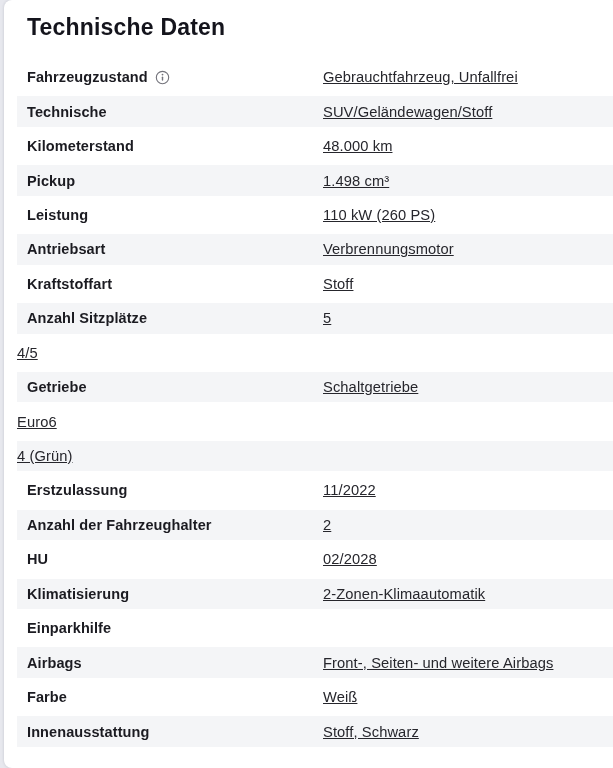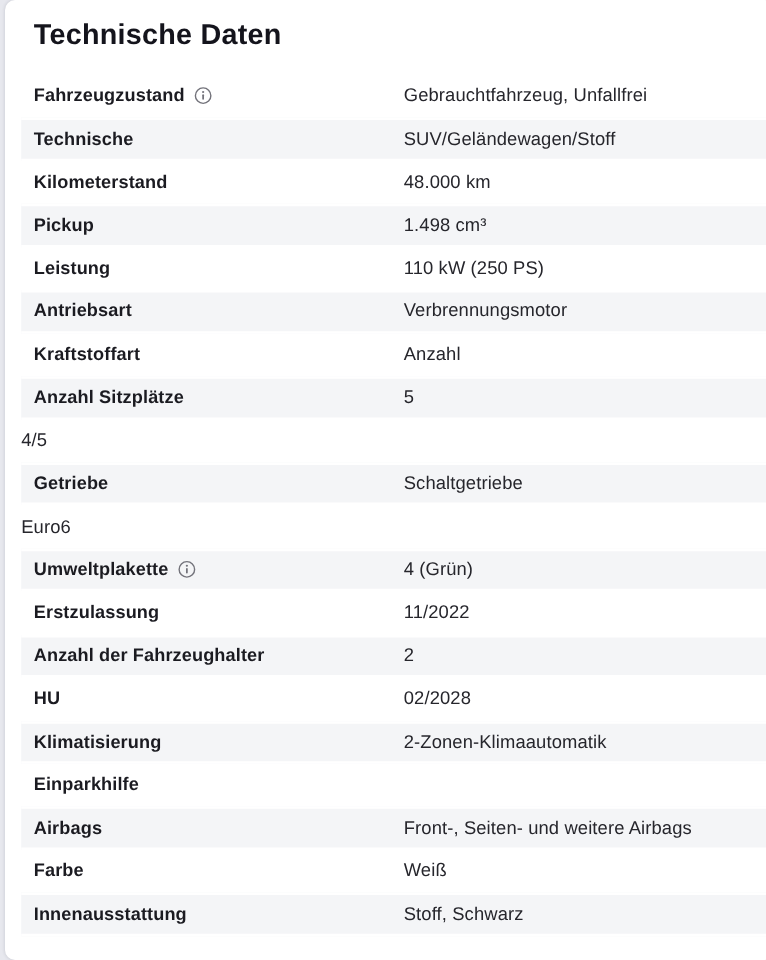--- a/index.html
+++ b/index.html
@@ -33,21 +33,21 @@
     align-items: center;
     height: 34.45px;
     border-style: solid;
     border-color: #ffffff;
     border-width: 2px 0;
     background: #ffffff;
   }
   .spec-row.striped { background: #f4f5f7; }
   .spec-label-cell {
     display: flex;
-    align-items: flex-start;
+    align-items: flex-end;
     gap: 7px;
     width: 306px;
     padding-left: 10px;
     flex: 0 0 306px;
   }
   .spec-label {
     font-size: 14.5px;
     font-weight: 700;
     color: #1b1b21;
     letter-spacing: 0.1px;
@@ -59,20 +59,21 @@
     flex: 0 0 15px;
     cursor: pointer;
   }
   .info-icon svg { width: 15px; height: 15px; display: block; }
   .spec-value {
     font-size: 14.7px;
     font-weight: 400;
     color: #26262c;
     letter-spacing: 0.1px;
     white-space: nowrap;
+    text-decoration: underline;
   }
 </style>
 </head>
 <body>
 
 <div class="card">
   <h1 class="page-title">Technische Daten</h1>
   <div class="spec-table">
   <div class="spec-row">
     <div class="spec-label-cell">
@@ -110,37 +111,37 @@
 
     </div>
     <span class="spec-value">1.498 cm³</span>
   </div>
 
   <div class="spec-row">
     <div class="spec-label-cell">
       <span class="spec-label">Leistung</span>
 
     </div>
-    <span class="spec-value">110 kW (250 PS)</span>
+    <span class="spec-value">110 kW (260 PS)</span>
   </div>
 
   <div class="spec-row striped">
     <div class="spec-label-cell">
       <span class="spec-label">Antriebsart</span>
 
     </div>
     <span class="spec-value">Verbrennungsmotor</span>
   </div>
 
   <div class="spec-row">
     <div class="spec-label-cell">
       <span class="spec-label">Kraftstoffart</span>
 
     </div>
-    <span class="spec-value">Anzahl</span>
+    <span class="spec-value">Stoff</span>
   </div>
 
   <div class="spec-row striped">
     <div class="spec-label-cell">
       <span class="spec-label">Anzahl Sitzplätze</span>
 
     </div>
     <span class="spec-value">5</span>
   </div>
 
@@ -154,30 +155,20 @@
 
     </div>
     <span class="spec-value">Schaltgetriebe</span>
   </div>
 
   <div class="spec-row">
     <span class="spec-value">Euro6</span>
   </div>
 
   <div class="spec-row striped">
-    <div class="spec-label-cell">
-      <span class="spec-label">Umweltplakette</span>
-      <span class="info-icon">
-        <svg viewBox="0 0 16 16" aria-hidden="true">
-          <circle cx="8" cy="8" r="6.6" fill="none" stroke="#73737b" stroke-width="1.2"></circle>
-          <circle cx="8" cy="4.9" r="0.95" fill="#73737b"></circle>
-          <rect x="7.25" y="6.9" width="1.5" height="4.6" rx="0.75" fill="#73737b"></rect>
-        </svg>
-      </span>
-    </div>
     <span class="spec-value">4 (Grün)</span>
   </div>
 
   <div class="spec-row">
     <div class="spec-label-cell">
       <span class="spec-label">Erstzulassung</span>
 
     </div>
     <span class="spec-value">11/2022</span>
   </div>

